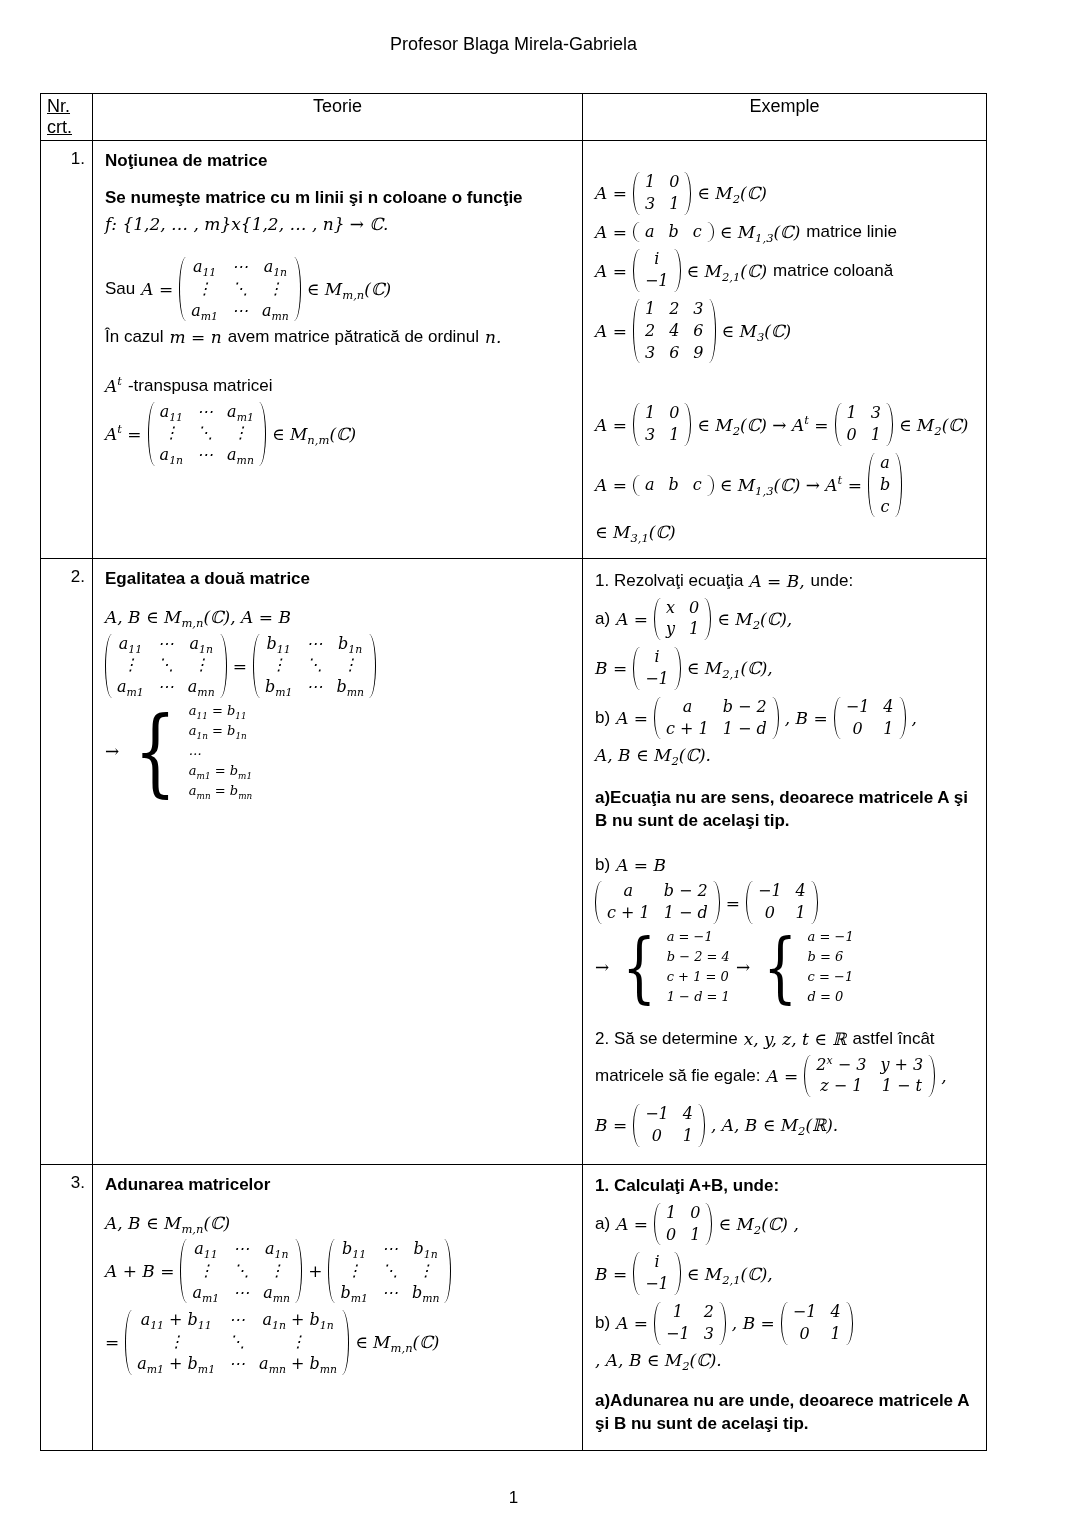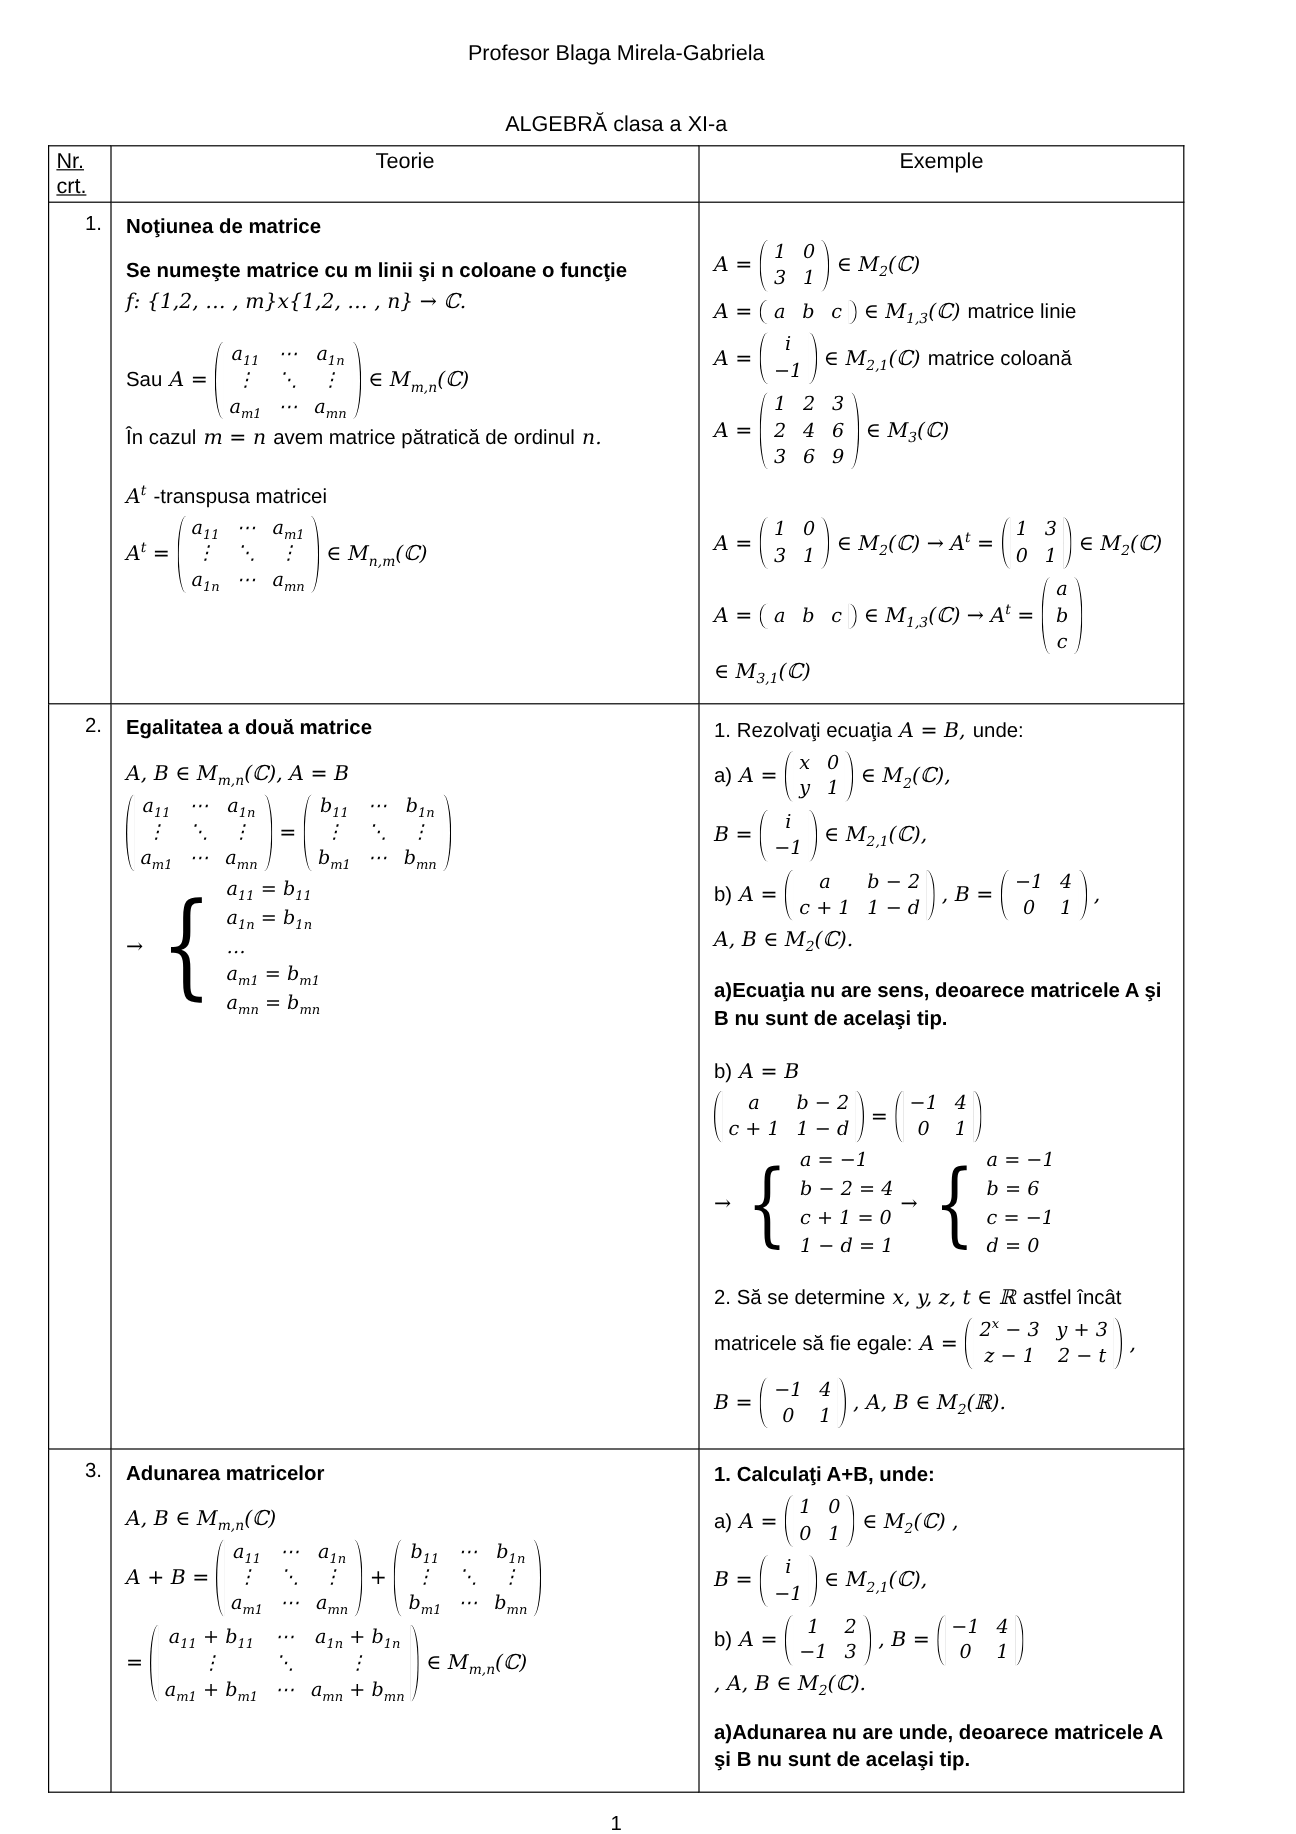--- a/index.html
+++ b/index.html
@@ -46,32 +46,31 @@
     justify-items: center; align-items: center; padding: 1px 3px;
     font-size: 16px; line-height: 1.3;
   }
   .paren { align-self: stretch; width: 7px; margin-top: 1px; margin-bottom: 1px; }
   .pl { border-left: 1.7px solid #000; border-radius: 100% 0 0 100% / 50% 0 0 50%; margin-right: 2px; }
   .pr { border-right: 1.7px solid #000; border-radius: 0 100% 100% 0 / 0 50% 50% 0; margin-left: 2px; }
 
   .system { display: inline-flex; align-items: center; }
   .brace { font-family: "DejaVu Serif", serif; line-height: 1; transform: scaleX(0.7); transform-origin: center; }
   .syscol { display: inline-flex; flex-direction: column; row-gap: 3px; margin-left: 3px; }
-  .sysline { font-size: 16px; }
+  .sysline { font-size: 13px; }
 
   .page-number { margin-top: auto; text-align: center; font-size: 17px; padding: 16px 0 6px 0; }
 </style>
 </head>
 <body>
 
 <div class="page">
 
   <div class="doc-header">
     <div class="h-author">Profesor Blaga Mirela-Gabriela</div>
-    <div class="h-course">ALGEBRĂ clasa a XI-a</div>
   </div>
 
   <table class="sheet">
     <colgroup>
       <col style="width:52px">
         <col style="width:490px">
         <col>
     </colgroup>
     <thead>
       <tr>
@@ -439,21 +438,21 @@
             </div>
             <div class="formula">
               <span class="roman">matricele să fie egale:</span>
               <span class="math">A =</span>
               <span class="matrix">
                 <span class="paren pl"></span>
                 <span class="mgrid" style="grid-template-columns: repeat(2, auto);">
                   <span class="mcell">2<sup>x</sup> − 3</span>
                   <span class="mcell">y + 3</span>
                   <span class="mcell">z − 1</span>
-                  <span class="mcell">2 − t</span>
+                  <span class="mcell">1 − t</span>
                 </span>
                 <span class="paren pr"></span>
               </span>
               <span class="math">,</span>
             </div>
             <div class="formula">
               <span class="math">B =</span>
               <span class="matrix">
                 <span class="paren pl"></span>
                 <span class="mgrid" style="grid-template-columns: repeat(2, auto);">

